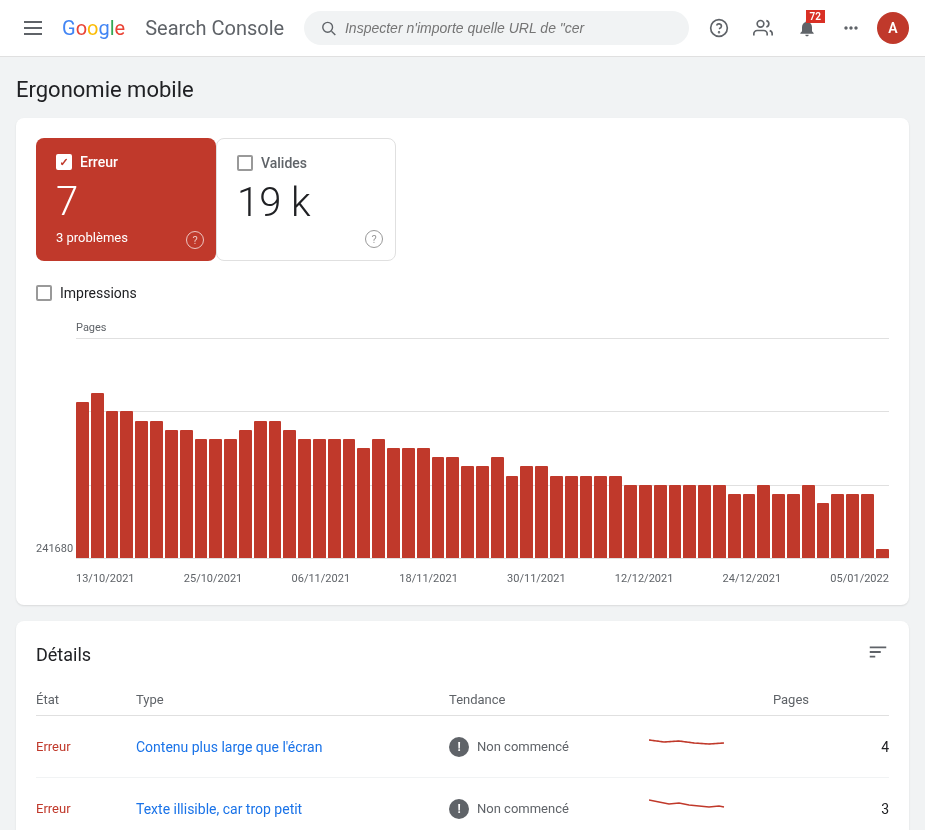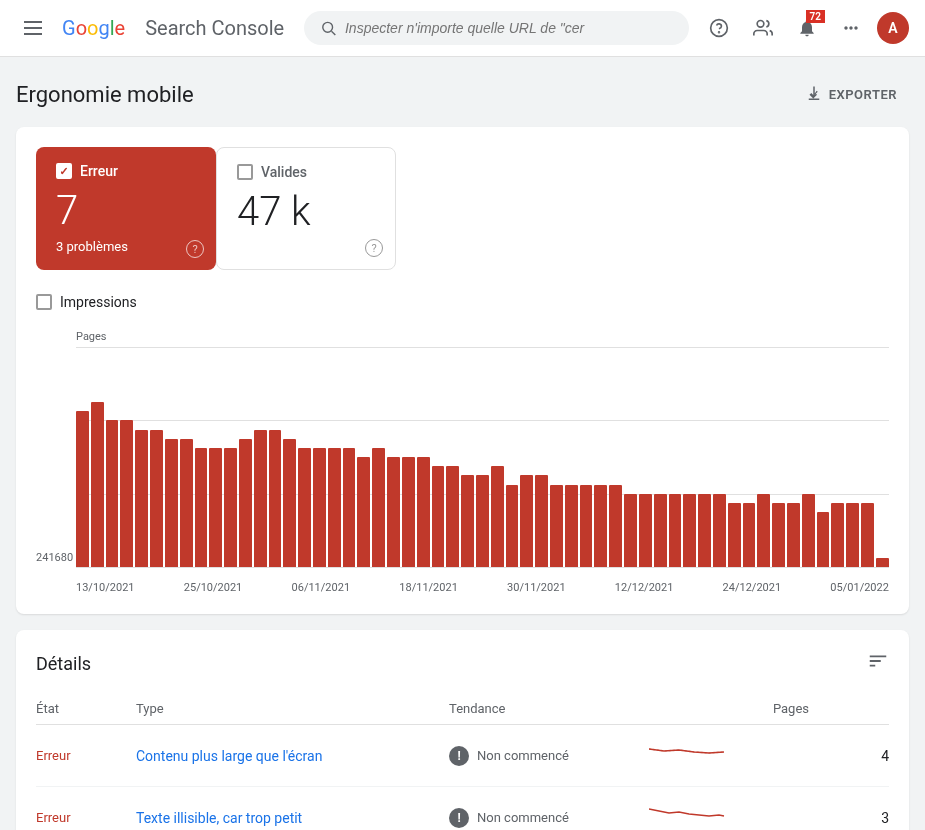--- a/index.html
+++ b/index.html
@@ -228,26 +228,20 @@
       </svg>
     </div>
     <div class="avatar">A</div>
   </div>
 </div>
 
 <div class="page-content">
 
   <div class="page-title-bar">
     <h1 class="page-title">Ergonomie mobile</h1>
-    <div class="export-btn">
-      <svg width="18" height="18" viewBox="0 0 24 24" fill="#5f6368">
-        <path d="M5 20h14v-2H5v2zm7-18v12l5-5-1.41-1.41L13 11.17V2h-2zm-4.59 9.59L6 13l5 5 5-5-1.41-1.41L13 13.17V2h-2v11.17l-2.59-2.58z"></path>
-      </svg>
-      <span>EXPORTER</span>
-    </div>
   </div>
 
   <div class="main-card">
 
     <div class="stats-row">
 
       <div class="stat-card error">
         <div class="stat-header">
           <div class="stat-checkbox checked"></div>
           <span class="stat-label error">Erreur</span>
@@ -255,21 +249,21 @@
         <div class="stat-value">7</div>
         <div class="stat-sublabel">3 problèmes</div>
         <div class="stat-help error">?</div>
       </div>
 
       <div class="stat-card valid">
         <div class="stat-header">
           <div class="stat-checkbox unchecked"></div>
           <span class="stat-label valid">Valides</span>
         </div>
-        <div class="stat-value">47 k</div>
+        <div class="stat-value">19 k</div>
         <div class="stat-help valid">?</div>
       </div>
     </div>
 
     <div class="impressions-row">
       <div class="checkbox-unchecked"></div>
       <span class="impressions-label">Impressions</span>
     </div>
 
     <div class="chart-area">

